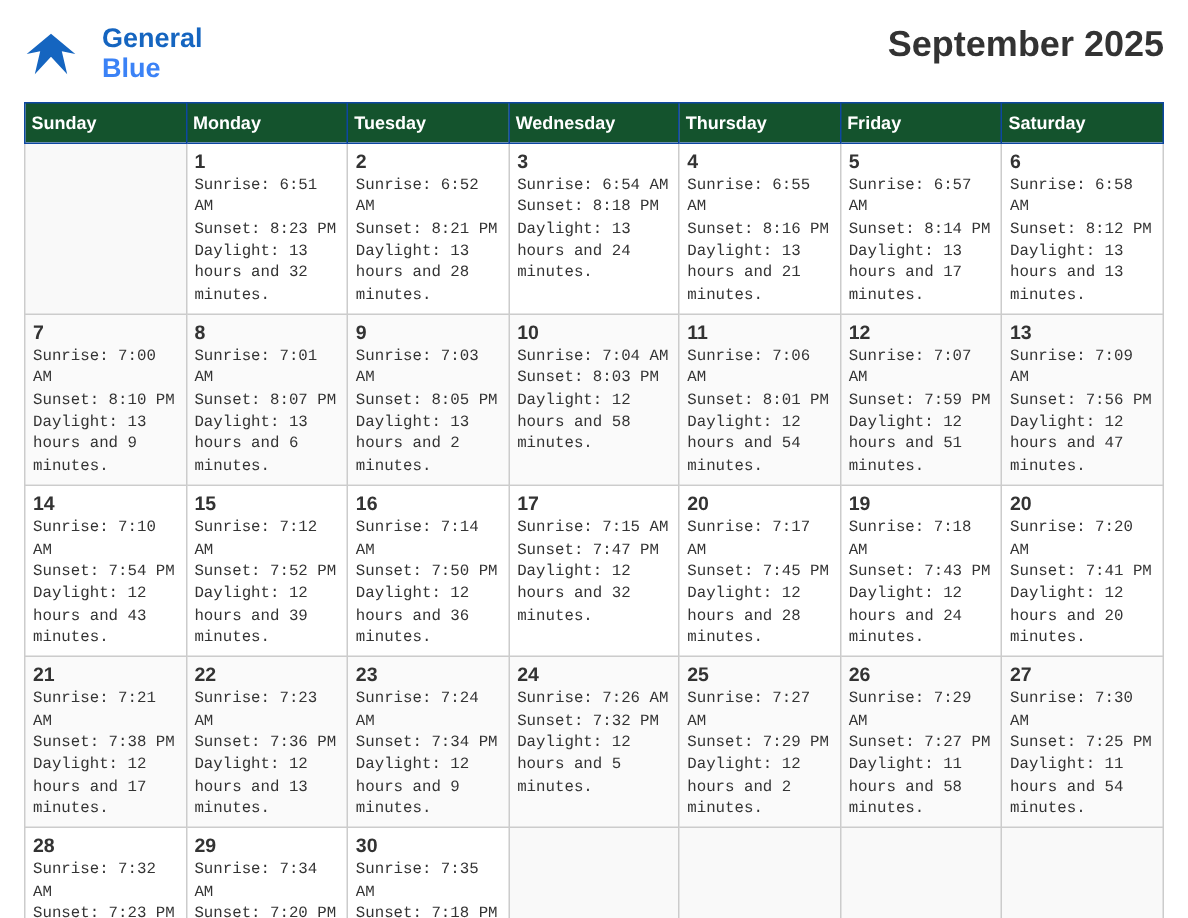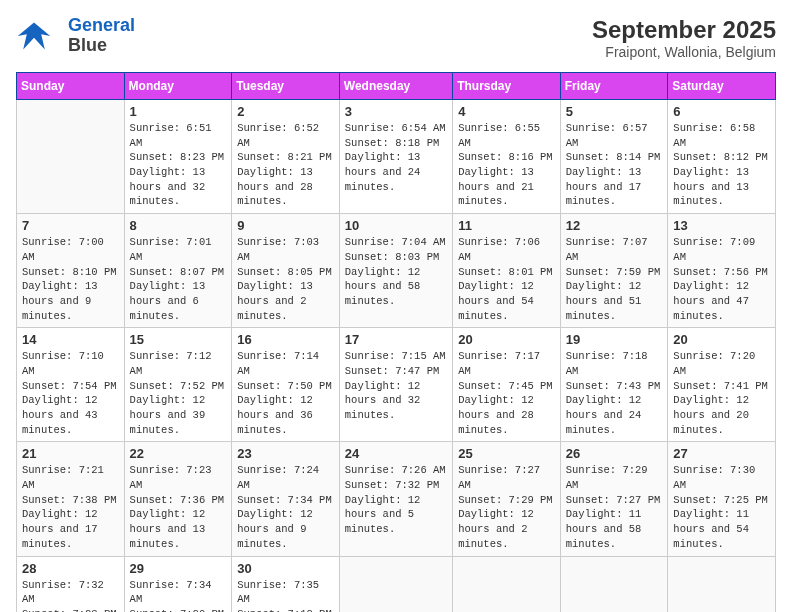--- a/index.html
+++ b/index.html
@@ -45,21 +45,21 @@
     .location {
       font-size: 14px;
       color: #555;
     }
     table {
       width: 100%;
       border-collapse: collapse;
       font-size: 11px;
     }
     th {
-      background-color: #d946ef;
+      background-color: #14532d;
       color: #fff;
       padding: 6px 4px;
       text-align: left;
       font-size: 12px;
       font-weight: bold;
       border: 1px solid #0d47a1;
     }
     td {
       border: 1px solid #ccc;
       padding: 4px 5px;
@@ -90,26 +90,25 @@
 </head>
 <body>
 
 <div class="header">
   <div class="logo">
     <svg class="logo-bird" viewBox="0 0 40 40" xmlns="http://www.w3.org/2000/svg">
       <polygon points="20,5 38,20 28,18 32,35 20,22 8,35 12,18 2,20" fill="#1565c0"></polygon>
     </svg>
     <div class="logo-text">
       <div><span>General</span></div>
-      <div><span style="color:#404040">Blue</span></div>
+      <div><span style="color:#3b82f6">Blue</span></div>
     </div>
   </div>
   <div class="title-block">
     <div class="month-title">September 2025</div>
-    <div class="location">Fraipont, Wallonia, Belgium</div>
   </div>
 </div>
 
 <table>
   <thead>
     <tr>
     <th>Sunday</th>
         <th>Monday</th>
         <th>Tuesday</th>
         <th>Wednesday</th>

